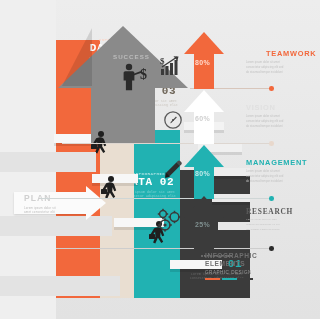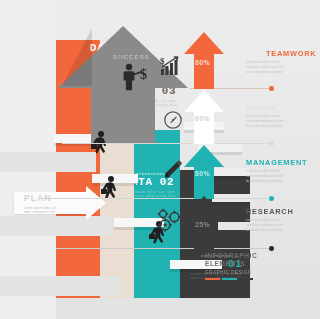--- a/index.html
+++ b/index.html
@@ -287,21 +287,21 @@
         <rect x="12.5" y="9.2" width="2.4" height="1.6"></rect>
           <rect x="22.1" y="9.2" width="2.4" height="1.6"></rect>
         <rect x="8.2" y="11.4" width="1.6" height="2.6"></rect>
           <rect x="8.2" y="22" width="1.6" height="2.6"></rect>
         <rect x="2.2" y="17.2" width="2.6" height="1.6"></rect>
           <rect x="13.2" y="17.2" width="2.6" height="1.6"></rect>
         <circle cx="9" cy="18" r="1.6"></circle>
       </g>
     </svg>
   </div>
-  <div class="rtext" style="top:208px;">
+  <div class="rtext" style="top:208px;font-family:Liberation Serif, serif;">
     <div class="ttl" style="color:#5a5a5a;">RESEARCH</div>
     <div class="bd">Lorem ipsum dolor sit amet<br>consectetur adipiscing elit sed<br>do eiusmod tempor incididunt</div>
   </div>
 
   <div class="footer">
     <div class="f1">INFOGRAPHIC<br>ELEMENTS</div>
     <div class="f2">GRAPHIC DESIGN</div>
     <div class="swatches">
       <i style="background:#f2683c;"></i>
       <i style="background:#21b2b2;"></i>

